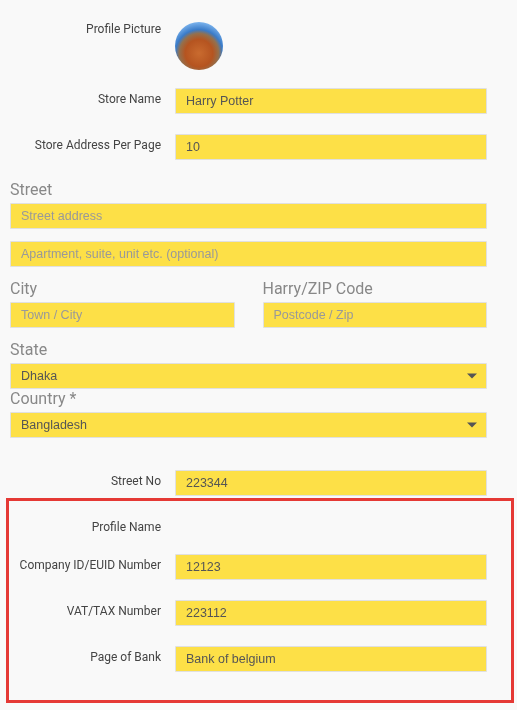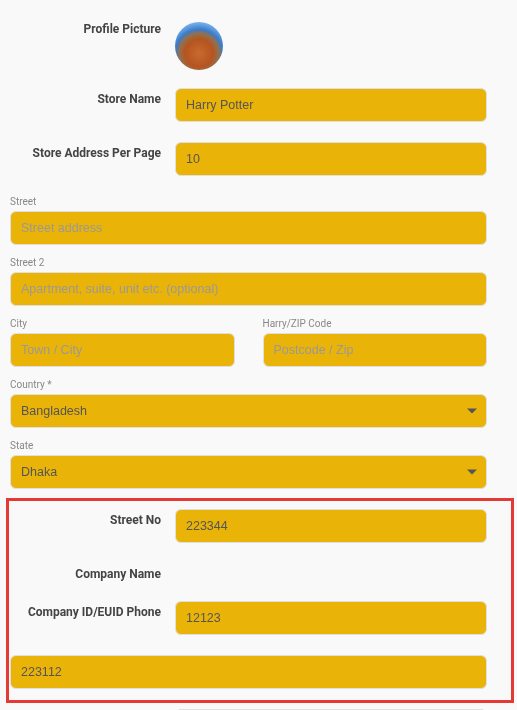--- a/index.html
+++ b/index.html
@@ -22,46 +22,46 @@
     display: flex;
     align-items: flex-start;
     margin-bottom: 20px;
     padding: 0 30px 0 10px;
   }
   .row-label {
     width: 165px;
     flex-shrink: 0;
     text-align: right;
     padding-right: 14px;
-    font-weight: 700;
+    font-weight: 400;
     font-size: 12px;
     color: #444;
     padding-top: 4px;
   }
   .row-content {
     flex: 1;
     min-width: 0;
   }
   .avatar {
     width: 48px;
     height: 48px;
     border-radius: 50%;
     background: radial-gradient(circle at 50% 65%, #c96b2f 0%, #b55420 35%, #94704d 50%, #3a7bc8 60%, #7eb6ef 80%);
     display: block;
     margin-left: 0;
   }
   .text-input, .select-input {
     width: 100%;
-    height: 34px;
+    height: 26px;
     border: 1px solid #e0e0e0;
-    border-radius: 6px;
+    border-radius: 1px;
     padding: 0 10px;
     font-size: 12.5px;
     color: #555;
-    background: #eab308;
+    background: #fde047;
     outline: none;
   }
   .text-input::placeholder {
     color: #999;
   }
   .select-input {
     appearance: none;
     -webkit-appearance: none;
     background-image: none;
     padding-right: 26px;
@@ -76,21 +76,21 @@
     top: 50%;
     transform: translateY(-50%);
     width: 0;
     height: 0;
     border-left: 5px solid transparent;
     border-right: 5px solid transparent;
     border-top: 5px solid #555;
     pointer-events: none;
   }
   .sub-label {
-    font-size: 10px;
+    font-size: 16px;
     color: #888;
     margin-bottom: 4px;
   }
   .sub-group {
     margin-bottom: 12px;
   }
   .sub-cols {
     display: flex;
     gap: 28px;
   }
@@ -139,71 +139,71 @@
     </div>
   </div>
 
   <div class="row">
     <div class="row-content">
       <div class="sub-group">
         <div class="sub-label">Street</div>
         <input type="text" class="text-input" placeholder="Street address" style="">
       </div>
       <div class="sub-group">
-        <div class="sub-label">Street 2</div>
         <input type="text" class="text-input" placeholder="Apartment, suite, unit etc. (optional)" style="">
       </div>
       <div class="sub-group sub-cols">
         <div class="sub-col">
           <div class="sub-label">City</div>
           <input type="text" class="text-input" placeholder="Town / City" style="">
         </div>
         <div class="sub-col">
           <div class="sub-label">Harry/ZIP Code</div>
           <input type="text" class="text-input" placeholder="Postcode / Zip" style="">
+        </div>
+      </div>
+      <div class="sub-group" style="margin-bottom:0;">
+        <div class="sub-label">State</div>
+        <div class="select-wrap">
+          <select class="select-input">
+            <option>Dhaka</option>
+          </select>
         </div>
       </div>
       <div class="sub-group">
         <div class="sub-label">Country *</div>
         <div class="select-wrap">
           <select class="select-input">
             <option>Bangladesh</option>
           </select>
         </div>
       </div>
-      <div class="sub-group" style="margin-bottom:0;">
-        <div class="sub-label">State</div>
-        <div class="select-wrap">
-          <select class="select-input">
-            <option>Dhaka</option>
-          </select>
-        </div>
-      </div>
     </div>
   </div>
 
   <div class="row">
     <div class="row-label">Street No</div>
     <div class="row-content">
       <input type="text" class="text-input" value="223344" style="">
     </div>
   </div>
 
   <div class="row">
-    <div class="row-label">Company Name</div>
-  </div>
-
-  <div class="row">
-    <div class="row-label">Company ID/EUID Phone</div>
+    <div class="row-label">Profile Name</div>
+  </div>
+
+  <div class="row">
+    <div class="row-label">Company ID/EUID Number</div>
     <div class="row-content">
       <input type="text" class="text-input" value="12123" style="">
     </div>
   </div>
 
   <div class="row">
+    <div class="row-label">VAT/TAX Number</div>
     <div class="row-content">
       <input type="text" class="text-input" value="223112" style="">
     </div>
   </div>
 
   <div class="row">
     <div class="row-label">Page of Bank</div>
     <div class="row-content">
       <input type="text" class="text-input" value="Bank of belgium" style="">
     </div>

